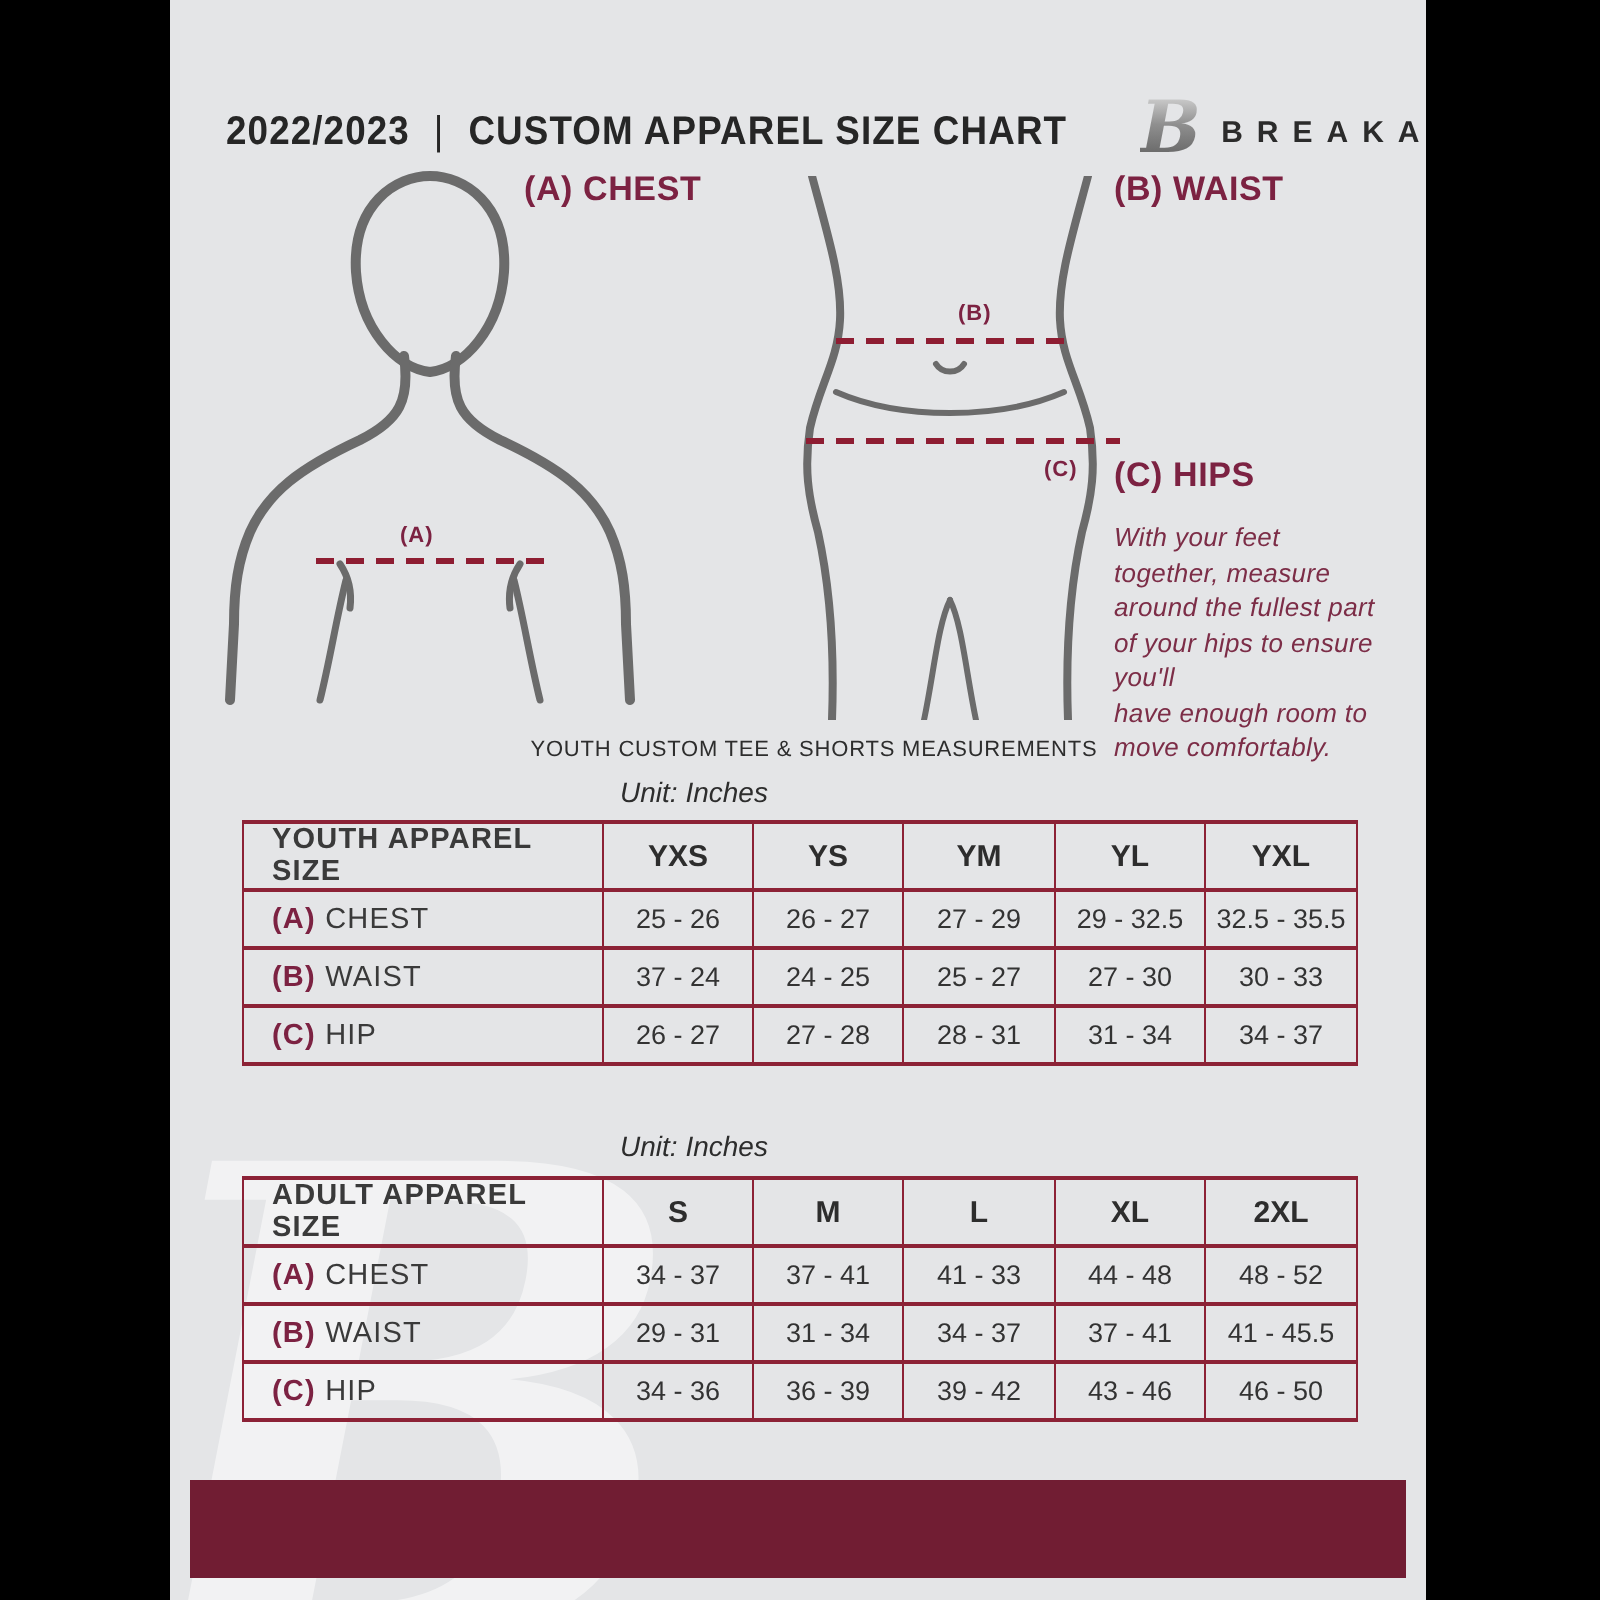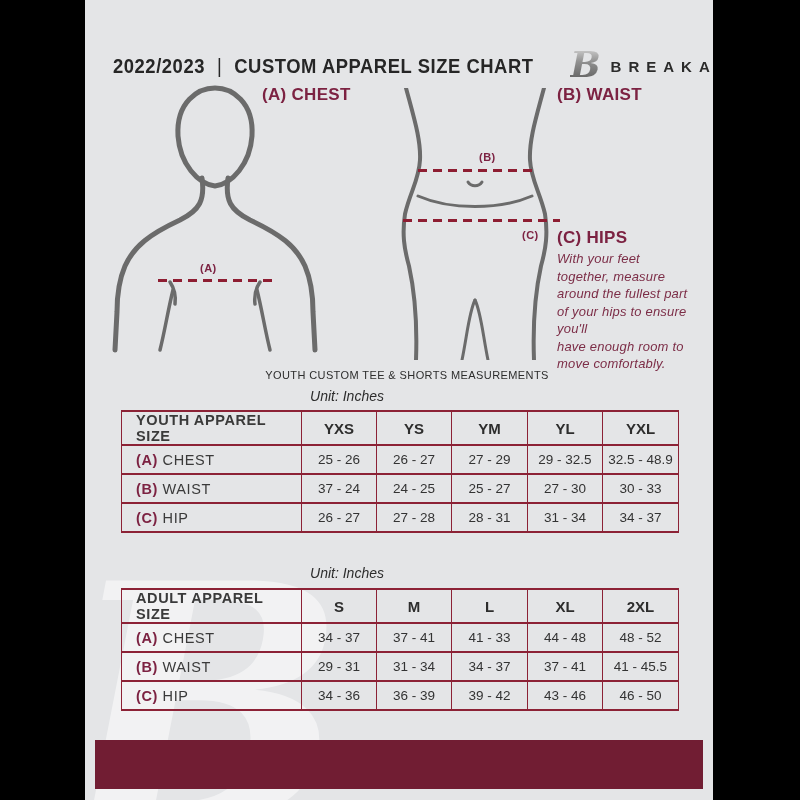--- a/index.html
+++ b/index.html
@@ -94,21 +94,21 @@
     <span class="marker" style="left:394px;top:151px;">(B)</span>
     <div class="dash" style="left:333px;top:169px;width:115px;"></div>
     <div class="dash" style="left:318px;top:219px;width:157px;"></div>
     <span class="marker" style="left:437px;top:229px;">(C)</span>
 
     <div class="guide-h" style="left:177px;top:85px;">(A) CHEST</div>
 
     <div class="guide-h" style="left:472px;top:85px;">(B) WAIST</div>
 
     <div class="guide-h" style="left:472px;top:228px;">(C) HIPS</div>
-    <div class="guide-p" style="left:472px;top:250px;width:152px;">With your feet
+    <div class="guide-p" style="left:472px;top:260px;width:152px;">With your feet
 together, measure
 around the fullest part
 of your hips to ensure
 you'll
 have enough room to
 move comfortably.</div>
 
     <div class="sec-title" style="top:369px;">YOUTH CUSTOM TEE &amp; SHORTS MEASUREMENTS</div>
     <div class="sec-sub" style="top:388px;">Unit: Inches</div>
     <table class="size" style="top:410px;">
@@ -128,21 +128,21 @@
         <th>YM</th>
         <th>YL</th>
         <th>YXL</th>
       </tr>
       <tr class="drow">
         <td class="lbl"><span class="pfx">(A)</span> <span>CHEST</span></td>
         <td>25 - 26</td>
         <td>26 - 27</td>
         <td>27 - 29</td>
         <td>29 - 32.5</td>
-        <td>32.5 - 48.9</td>
+        <td>32.5 - 35.5</td>
       </tr>
       <tr class="drow">
         <td class="lbl"><span class="pfx">(B)</span> <span>WAIST</span></td>
         <td>37 - 24</td>
         <td>24 - 25</td>
         <td>25 - 27</td>
         <td>27 - 30</td>
         <td>30 - 33</td>
       </tr>
       <tr class="drow">

